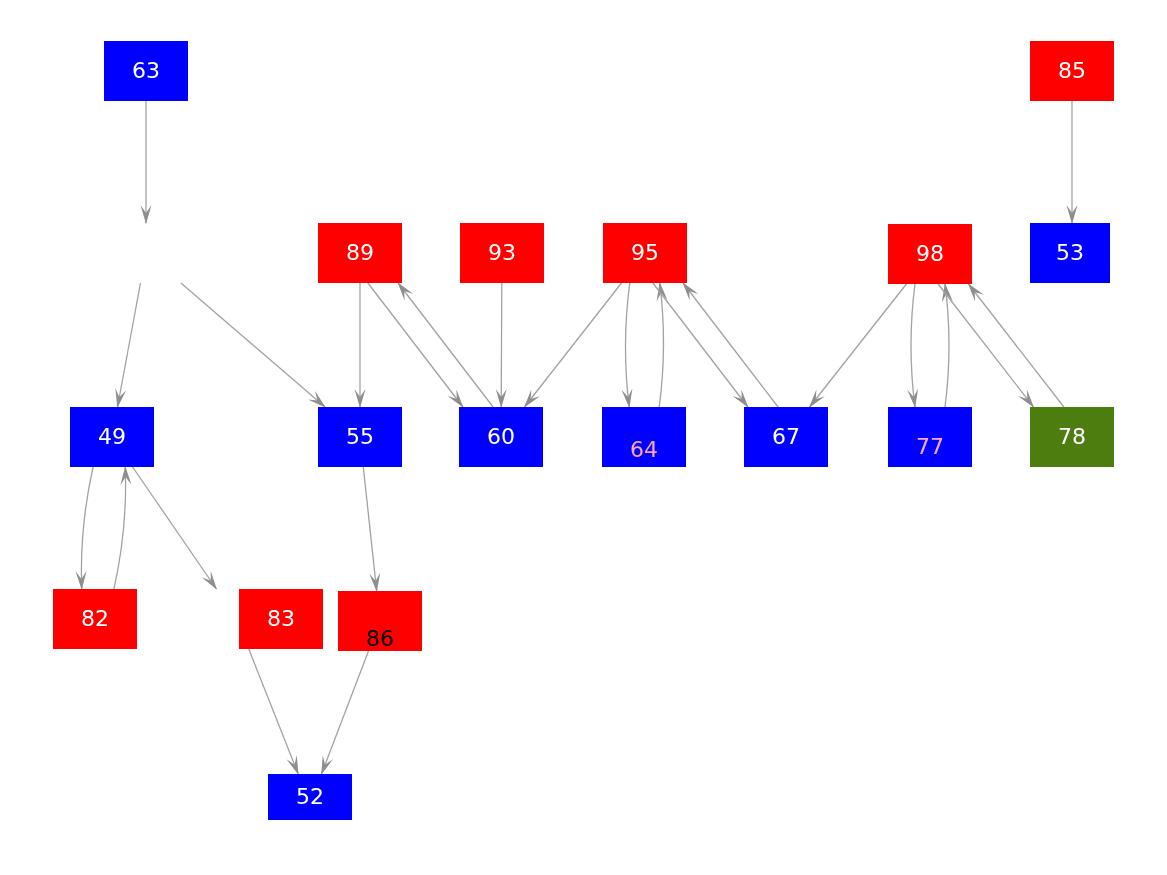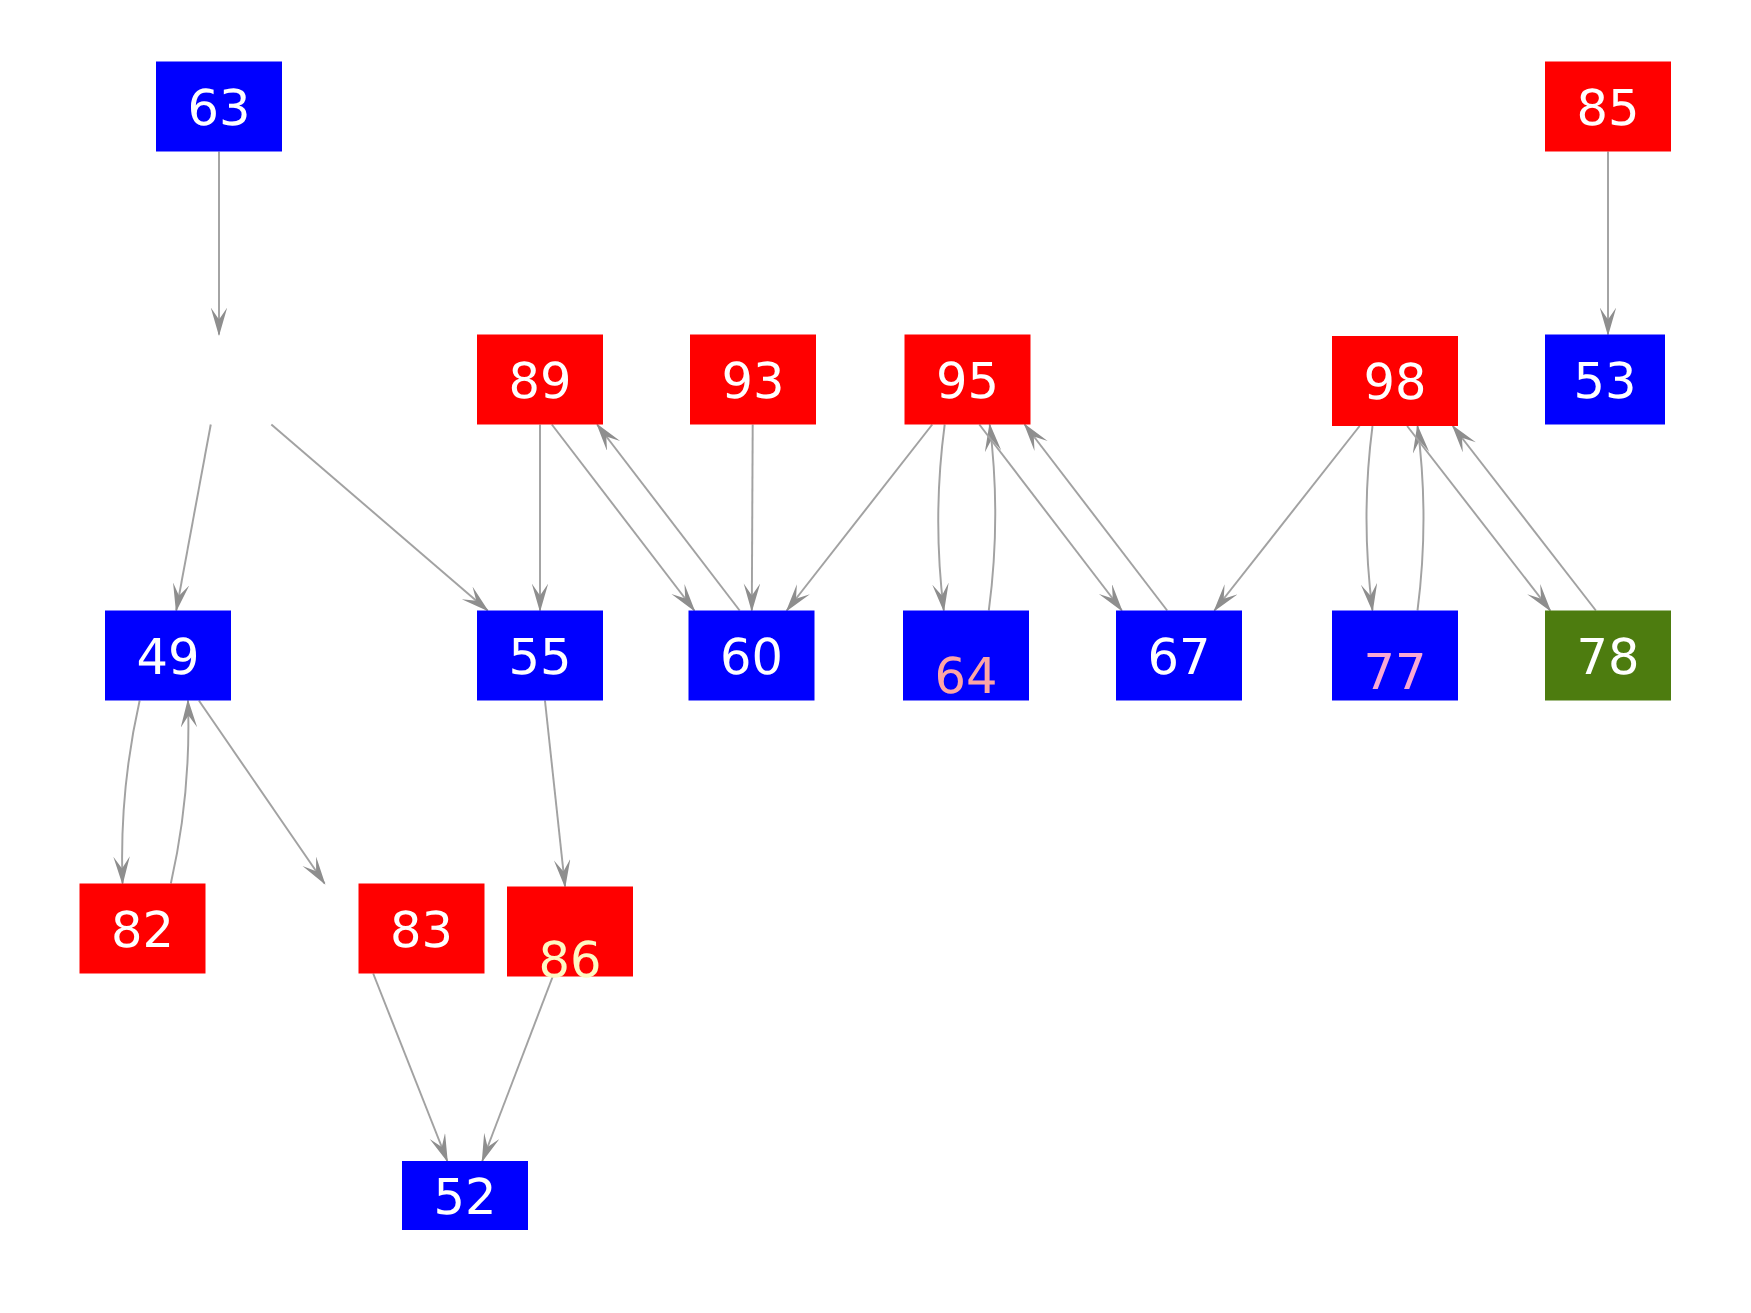--- a/index.html
+++ b/index.html
@@ -30,21 +30,21 @@
   .graph-node {
     position: absolute;
     display: flex;
     align-items: center;
     justify-content: center;
     box-sizing: border-box;
     cursor: default;
   }
   .graph-node .node-label {
     color: #ffffff;
-    font-size: 33px;
+    font-size: 22px;
     line-height: 1;
     user-select: none;
   }
 </style>
 </head>
 <body>
 
 <div id="graph-canvas" style="width: 1167px; height: 875px; background: rgb(255, 255, 255);">
   <svg id="edge-layer" xmlns="http://www.w3.org/2000/svg" width="1167" height="875" viewBox="0 0 1167 875">
       <defs>
@@ -120,19 +120,19 @@
       <div class="graph-node" style="left: 1030px; top: 407px; width: 84px; height: 60px; background: #4d7c0f;">
         <span class="node-label" style="color: rgb(255, 255, 255);">78</span>
       </div>
       <div class="graph-node" style="left: 53px; top: 589px; width: 84px; height: 60px; background: rgb(255, 0, 0);">
         <span class="node-label" style="color: rgb(255, 255, 255);">82</span>
       </div>
       <div class="graph-node" style="left: 195px; top: 589px; width: 84px; height: 60px; background: rgb(255, 0, 0); margin-left: 44px;">
         <span class="node-label" style="color: rgb(255, 255, 255);">83</span>
       </div>
       <div class="graph-node" style="left: 338px; top: 591px; width: 84px; height: 60px; background: rgb(255, 0, 0);">
-        <span class="node-label" style="color: #fef9c3; margin-top: 36px;">86</span>
+        <span class="node-label" style="color: #000000; margin-top: 36px;">86</span>
       </div>
       <div class="graph-node" style="left: 268px; top: 774px; width: 84px; height: 46px; background: rgb(0, 0, 255);">
         <span class="node-label" style="color: rgb(255, 255, 255);">52</span>
       </div>
     </div>
 </div>
 
 </body></html>

